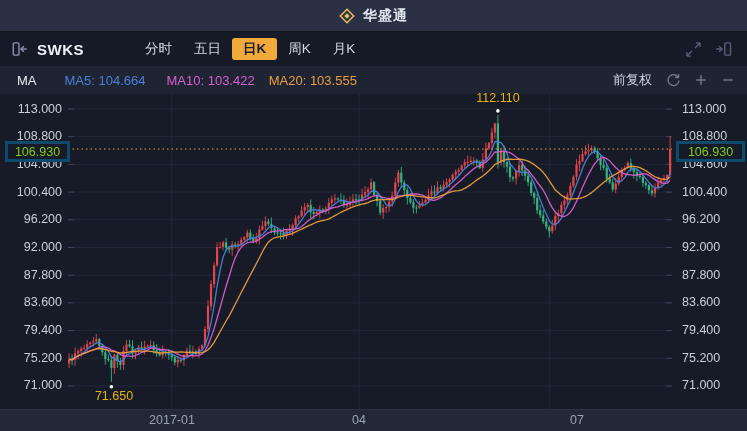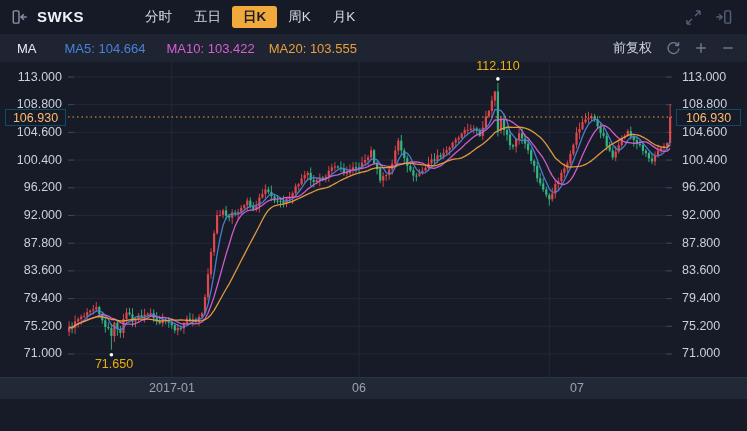--- a/index.html
+++ b/index.html
@@ -3,21 +3,21 @@
 <meta charset="utf-8">
 <style>
   html,body{margin:0;padding:0;background:#0d1019;}
   .app{position:relative;width:747px;height:431px;overflow:hidden;background:#171b27;
        font-family:"Liberation Sans",sans-serif;user-select:none;}
   
   .top-bar{height:32px;background:#2a3144;display:flex;align-items:center;justify-content:center;
            gap:8px;border-bottom:1px solid #10141d;box-sizing:border-box;}
   .app-title{color:#e3e7f0;font-size:14px;font-weight:bold;letter-spacing:1px;}
   
-  .tab-bar{height:34px;background:#151a26;display:flex;padding:8px 10px;box-sizing:border-box;}
+  .tab-bar{height:34px;background:#151a26;display:flex;align-items:center;padding:16px 10px;box-sizing:border-box;}
   .icon-btn{display:flex;align-items:center;justify-content:center;color:#55617c;cursor:pointer;}
   .icon-btn svg{display:block;}
   .symbol{color:#eef1f7;font-weight:bold;font-size:15px;margin-left:9px;letter-spacing:.5px;}
   .tabs{display:flex;margin-left:50px;align-items:center;}
   .tab{color:#d4d9e4;font-size:13.5px;padding:4px 11px;border-radius:3px;cursor:pointer;line-height:1;}
   .tab.active{background:#f2a93b;color:#1a1e2a;font-weight:bold;}
   .spacer{flex:1;}
   .tb-icons{display:flex;gap:13px;margin-right:4px;}
   
   .ma-bar{height:28px;background:#1e2432;display:flex;align-items:center;font-size:13px;
@@ -28,37 +28,46 @@
   .ma-item.m3{margin-left:14px;}
   .adjust{color:#ccd2de;font-size:13px;cursor:pointer;}
   .ma-icons{display:flex;gap:13px;margin-left:14px;margin-right:2px;align-items:center;}
   .ma-icons .icon-btn{color:#707b93;}
   
   .chart-area{position:relative;width:747px;height:315px;background:#171b27;}
   .chart-area svg{position:absolute;left:0;top:0;}
   .tick-label{position:absolute;font-size:12.5px;color:#c9cfdb;line-height:15px;height:15px;}
   .tick-left{left:0;width:62px;text-align:right;}
   .tick-right{left:682px;width:62px;text-align:left;}
-  .price-box{position:absolute;top:47px;height:15px;border:1px solid #0c4a6e;background:#171b27;
-             color:#fdba74;font-size:12.5px;display:flex;align-items:center;justify-content:center;z-index:3;}
+  .price-box{position:absolute;top:47px;height:15px;border:3px solid #0c4a6e;background:#171b27;
+             color:#84cc16;font-size:12.5px;display:flex;align-items:center;justify-content:center;z-index:3;}
   .price-box.pb-left{left:5px;width:59px;}
   .price-box.pb-right{left:676px;width:63px;}
   .annotation{position:absolute;color:#eab308;font-size:12.5px;transform:translateX(-50%);
               z-index:2;white-space:nowrap;}
   .ann-high{left:498px;top:-3px;}
   .ann-low{left:114px;top:295px;}
   
   .bottom-bar{position:relative;height:22px;background:#212836;border-top:1px solid #2b3247;box-sizing:border-box;}
   .x-label{position:absolute;top:3px;transform:translateX(-50%);color:#9aa2b5;font-size:12.5px;}
 </style>
 </head>
 <body>
 
 <div class="app">
 
+  <div class="top-bar">
+    <span class="icon-btn" style="color:#e9c05c;">
+      <svg width="16" height="16" viewBox="0 0 20 20">
+        <path d="M10 1.6 L18.4 10 L10 18.4 L1.6 10 Z" fill="none" stroke="currentColor" stroke-width="1.8"></path>
+        <path d="M10 6.6 L13.4 10 L10 13.4 L6.6 10 Z" fill="currentColor"></path>
+      </svg>
+    </span>
+    <span class="app-title">华盛通</span>
+  </div>
 
   <div class="tab-bar">
     <span class="icon-btn" style="color:#8b94aa;">
       <svg width="18" height="18" viewBox="0 0 22 22" fill="none" stroke="currentColor" stroke-width="1.7">
         <rect x="4" y="3.5" width="7" height="15" rx="1.5"></rect>
         <path d="M20.5 11 H13.8"></path>
         <path d="M17 7.5 L13.3 11 L17 14.5"></path>
       </svg>
     </span>
     <span class="symbol">SWKS</span>
@@ -591,17 +600,17 @@
       <div class="tick-label tick-left" style="top: 229px;">79.400</div>
       <div class="tick-label tick-right" style="top: 229px;">79.400</div>
       <div class="tick-label tick-left" style="top: 257px;">75.200</div>
       <div class="tick-label tick-right" style="top: 257px;">75.200</div>
       <div class="tick-label tick-left" style="top: 284px;">71.000</div>
       <div class="tick-label tick-right" style="top: 284px;">71.000</div>
     </div>
 
   <div class="bottom-bar" id="bottom-bar">
       <span class="x-label" style="left: 172px;">2017-01</span>
-      <span class="x-label" style="left: 359px;">06</span>
+      <span class="x-label" style="left: 359px;">04</span>
       <span class="x-label" style="left: 577px;">07</span>
     </div>
 
 </div>
 
 </body></html>

